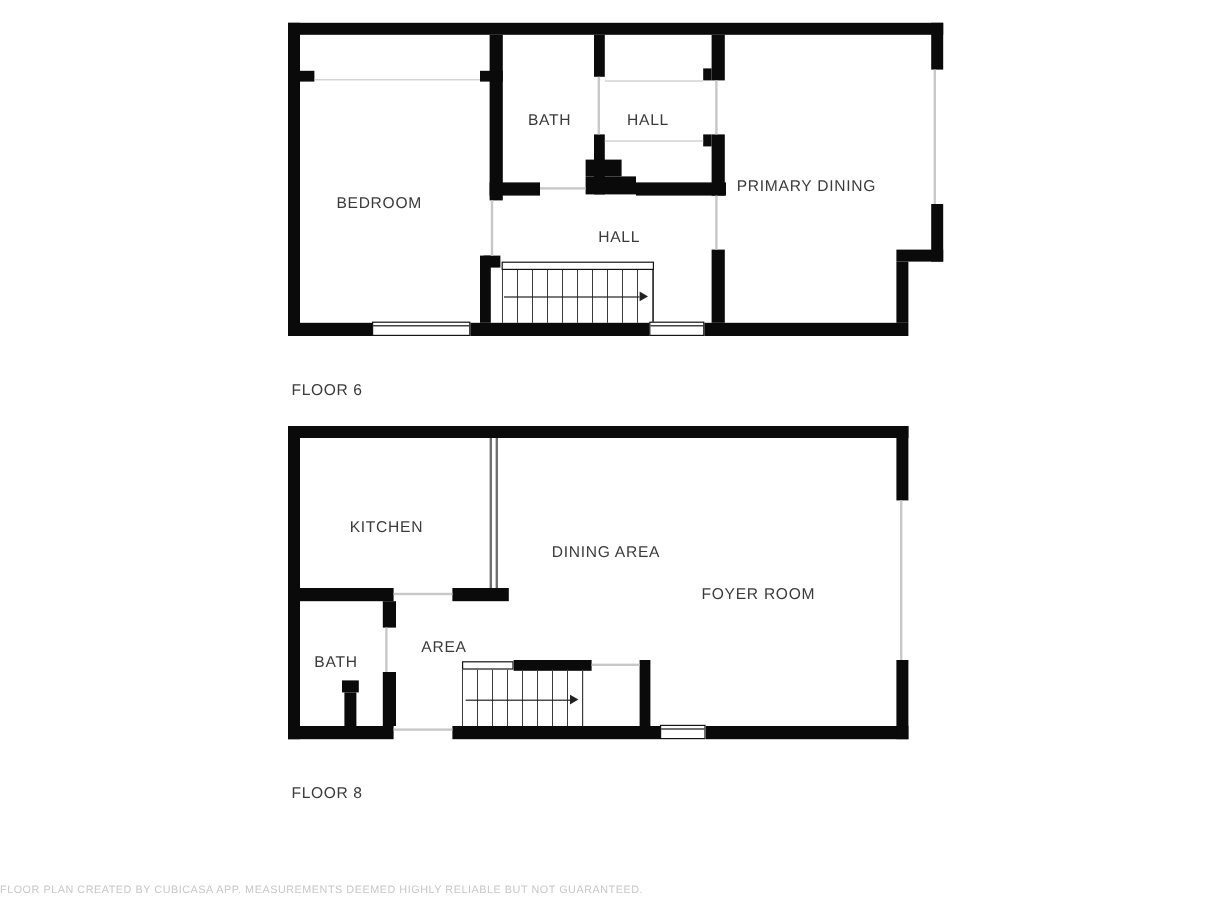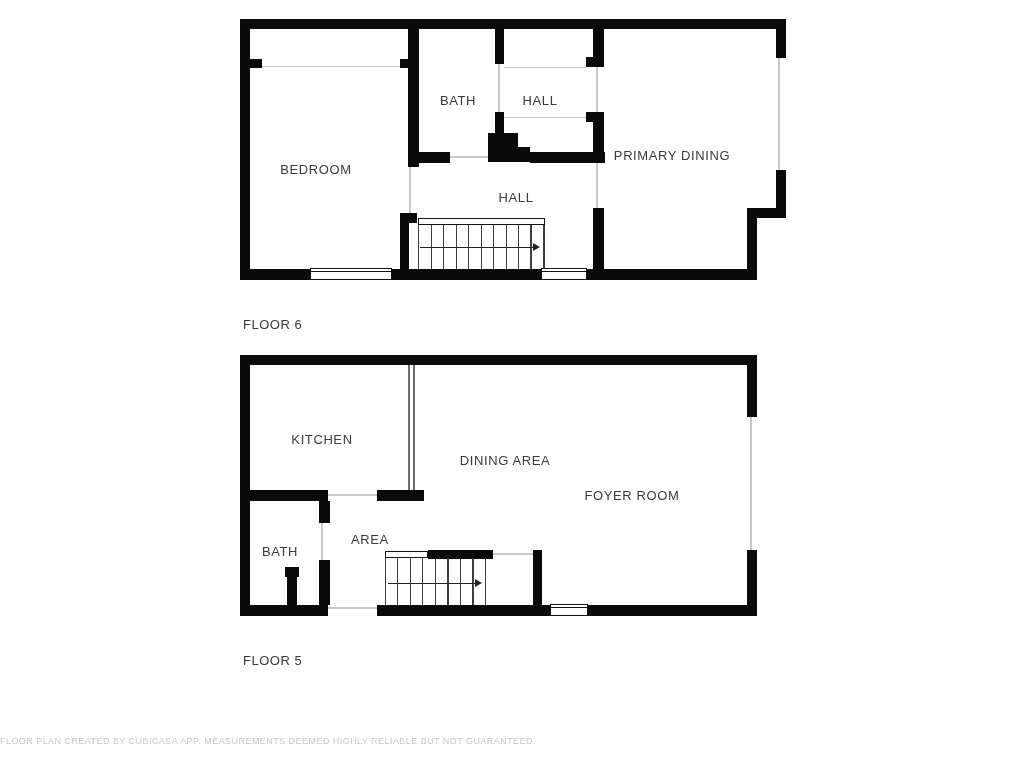--- a/index.html
+++ b/index.html
@@ -130,18 +130,18 @@
       <div class="rail" style="left:385px;top:551px;width:43px;height:7px;"></div>
       <div class="treads" style="left:385px;top:558px;width:100px;height:47px;"></div>
       <div class="walkline" style="left:388px;top:583px;width:87px;"></div>
     </div>
 
     <div class="room-label" style="left:322px;top:439px;">KITCHEN</div>
     <div class="room-label" style="left:478px;top:460px;margin-left:27px;">DINING AREA</div>
     <div class="room-label" style="left:632px;top:495px;">FOYER ROOM</div>
     <div class="room-label" style="left:280px;top:551px;">BATH</div>
     <div class="room-label" style="left:370px;top:539px;">AREA</div>
-    <div class="floor-title" style="left:243px;top:653px;">FLOOR 5</div>
+    <div class="floor-title" style="left:243px;top:653px;">FLOOR 8</div>
   </div>
 
   <div class="disclaimer">FLOOR PLAN CREATED BY CUBICASA APP. MEASUREMENTS DEEMED HIGHLY RELIABLE BUT NOT GUARANTEED.</div>
 
 </div>
 
 </body></html>

